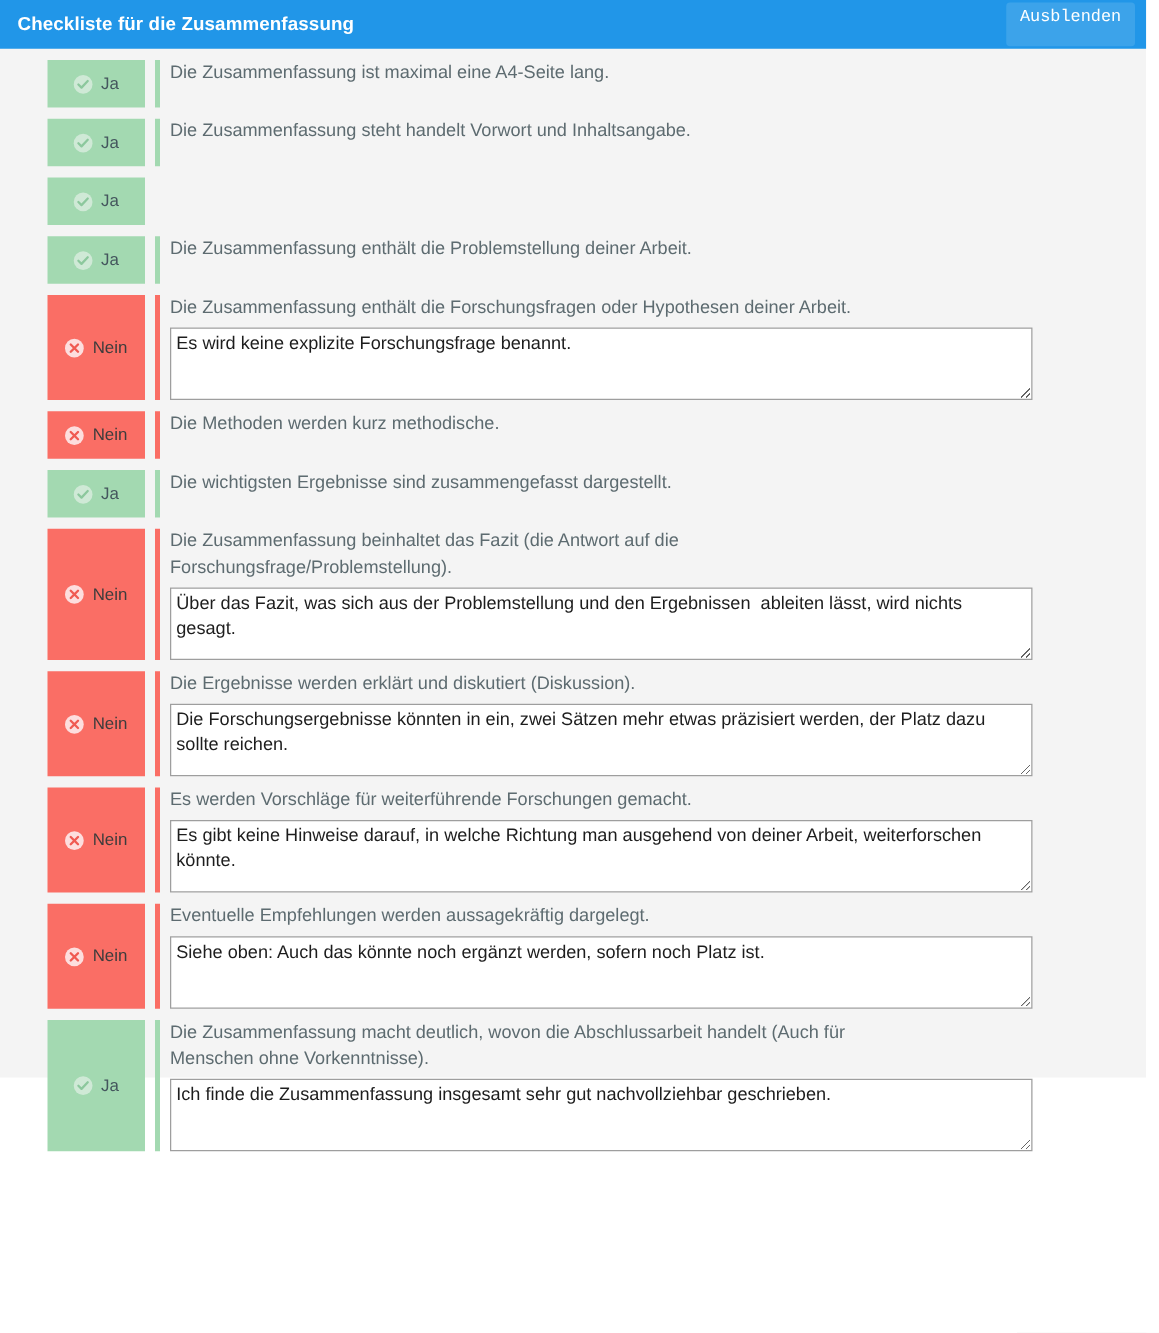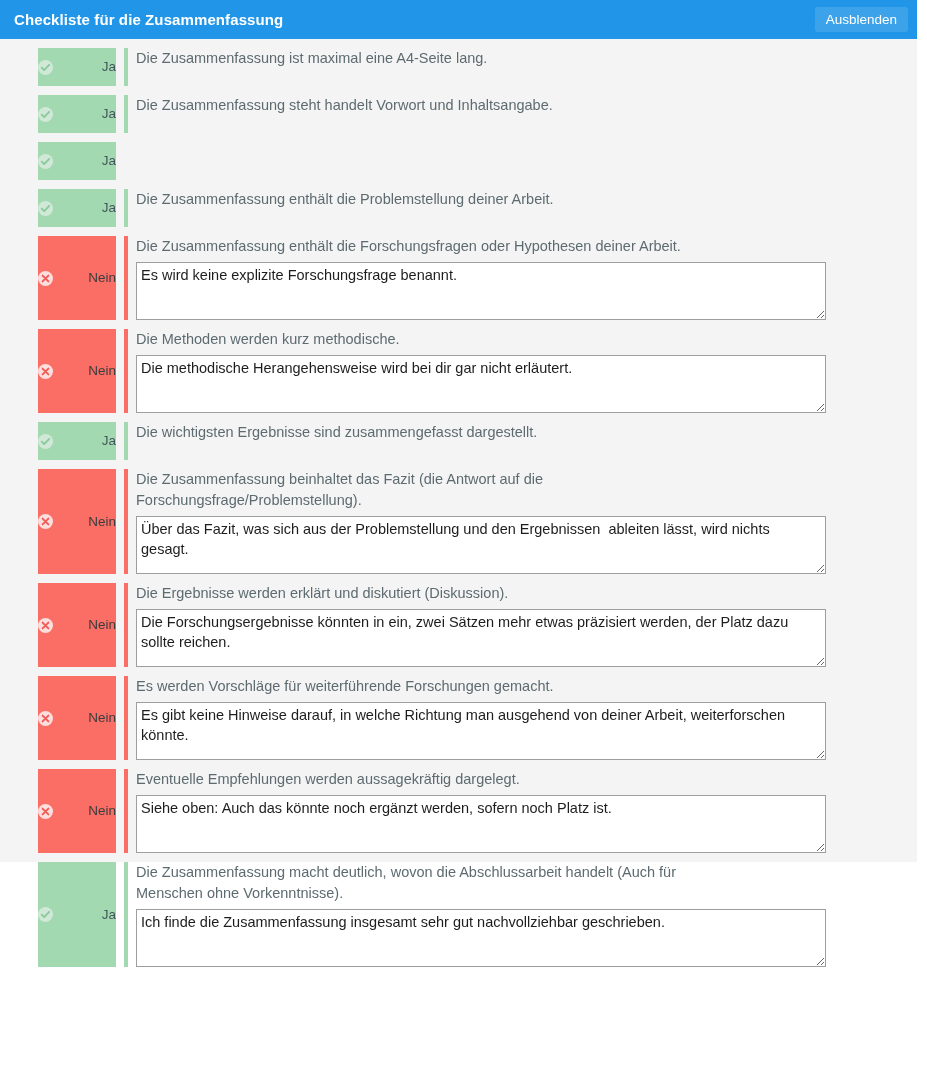--- a/index.html
+++ b/index.html
@@ -38,23 +38,23 @@
     font-weight: bold;
     letter-spacing: .1px;
     line-height: 1;
   }
   #hide-button {
     background: #3ca3ea;
     color: #ffffff;
     font-size: 13.5px;
     border: none;
     border-radius: 3px;
-    padding: 6px 11px 5px;
+    padding: 6px 11px 16px;
     cursor: pointer;
-    font-family: Liberation Sans, sans-serif;
+    font-family: Liberation Mono, monospace;
     line-height: 1;
   }
 
   
   #checklist {
     padding: 9px 0 0 0;
   }
   .row {
     display: flex;
     align-items: stretch;
@@ -62,21 +62,21 @@
   }
   .row:last-child { margin-bottom: 0; }
 
   .badge {
     width: 78px;
     min-height: 38px;
     flex: 0 0 78px;
     margin-left: 38px;
     display: flex;
     align-items: center;
-    justify-content: space-between;
+    justify-content: center;
     gap: 7px;
     box-sizing: border-box;
     user-select: none;
   }
   .badge.yes { background: #a3d9b1; }
   .badge.no  { background: #fa6e65; }
 
   .badge-label {
     font-size: 13.5px;
     line-height: 1;
@@ -227,21 +227,20 @@
     <div class="badge no">
       <span class="badge-icon">
             <svg width="15" height="15" viewBox="0 0 15 15" aria-hidden="true">
               <path d="M4.6 4.6 L10.4 10.4 M10.4 4.6 L4.6 10.4" fill="none" stroke="#f05a52" stroke-width="1.9" stroke-linecap="round"></path>
             </svg>
           </span>
       <span class="badge-label">Nein</span>
     </div>
     <div class="content">
       <div class="question">Die Methoden werden kurz methodische.</div>
-      <textarea class="note" style="">Die methodische Herangehensweise wird bei dir gar nicht erläutert.</textarea>
     </div>
   </div>
 
   <div class="row yes-row">
     <div class="badge yes">
       <span class="badge-icon">
             <svg width="15" height="15" viewBox="0 0 15 15" aria-hidden="true">
               <path d="M3.7 7.6 L6.2 10.1 L11.2 4.8" fill="none" stroke="#8cc89d" stroke-width="1.8" stroke-linecap="round" stroke-linejoin="round"></path>
             </svg>
           </span>

